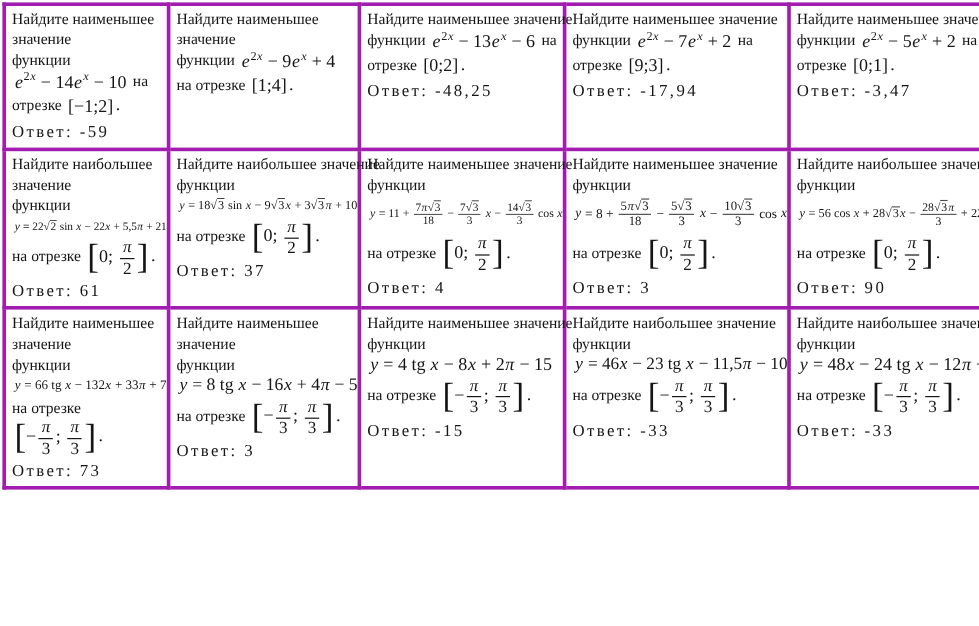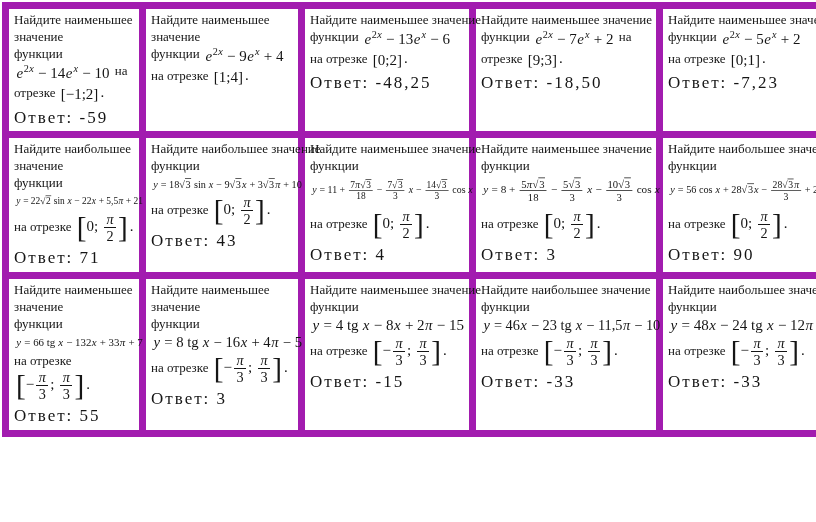--- a/index.html
+++ b/index.html
@@ -7,21 +7,21 @@
     width:816px;height:522px;background:#ffffff;
     font-family:"Liberation Serif","DejaVu Serif",serif;
     color:#151515;
   }
   .table-clip{width:816px;height:522px;overflow:hidden;}
   table.grid{
     border-collapse:collapse;table-layout:fixed;
     width:817px;margin-top:2px;margin-left:2px;
   }
   td.cell{
-    border:7px solid #a21caf;
+    border:3px solid #a21caf;
     vertical-align:top;
     padding:2px 4px 2px 5px;
     font-size:13px;line-height:1.32;
     overflow:visible;
   }
   tr.row-1 td{height:90px;}
   tr.row-2 td{height:116px;}
   tr.row-3 td{height:106px;}
   .tline{white-space:nowrap;}
   .problem{width:100%;}
@@ -33,21 +33,21 @@
   .formula sup{font-size:68%;}
   .sqrt .rad{border-top:1px solid currentColor;padding:0 1px;}
   .frac{
     display:inline-block;vertical-align:middle;
     text-align:center;line-height:1;margin:0 2px;font-size:0.95em;
   }
   .frac .num{display:block;border-bottom:1px solid currentColor;padding:0 2px 1px;}
   .frac .den{display:block;padding-top:1px;}
   .big{font-size:195%;font-weight:400;vertical-align:middle;line-height:0.85;}
   .tail{font-size:15px;}
-  .answer{letter-spacing:2px;font-size:17px;margin-top:3px;}
+  .answer{letter-spacing:2px;font-size:14px;margin-top:3px;}
 </style>
 </head>
 <body>
 
 <div class="table-clip">
   <table class="grid">
     <colgroup>
       <col style="width:137px">
       <col style="width:159px">
       <col style="width:171px">
@@ -62,53 +62,53 @@
           </td>
           <td class="cell">
             <div class="problem"><span><span class="tline">Найдите наименьшее</span><br><span class="tline">значение</span><br><span class="tline">функции</span></span> <span class="formula fit"><span><i>e</i></span><sup>2<i>x</i></sup><span> − 9<i>e</i></span><sup><i>x</i></sup><span> + 4</span></span> <span>на отрезке</span> <span class="formula interval"><span>[1;4]</span></span><span class="tail">.</span></div>
           </td>
           <td class="cell">
             <div class="problem"><span><span class="tline">Найдите наименьшее значение</span><br><span class="tline">функции</span></span> <span class="formula fit"><span><i>e</i></span><sup>2<i>x</i></sup><span> − 13<i>e</i></span><sup><i>x</i></sup><span> − 6</span></span> <span>на отрезке</span> <span class="formula interval"><span>[0;2]</span></span><span class="tail">.</span></div>
             <div class="answer"><span>Ответ:</span> <span>-48,25</span></div>
           </td>
           <td class="cell">
             <div class="problem"><span><span class="tline">Найдите наименьшее значение</span><br><span class="tline">функции</span></span> <span class="formula fit"><span><i>e</i></span><sup>2<i>x</i></sup><span> − 7<i>e</i></span><sup><i>x</i></sup><span> + 2</span></span> <span>на отрезке</span> <span class="formula interval"><span>[9;3]</span></span><span class="tail">.</span></div>
-            <div class="answer"><span>Ответ:</span> <span>-18,50</span></div>
+            <div class="answer"><span>Ответ:</span> <span>-17,94</span></div>
           </td>
           <td class="cell">
             <div class="problem"><span><span class="tline">Найдите наименьшее значение</span><br><span class="tline">функции</span></span> <span class="formula fit"><span><i>e</i></span><sup>2<i>x</i></sup><span> − 5<i>e</i></span><sup><i>x</i></sup><span> + 2</span></span> <span>на отрезке</span> <span class="formula interval"><span>[0;1]</span></span><span class="tail">.</span></div>
-            <div class="answer"><span>Ответ:</span> <span>-7,23</span></div>
+            <div class="answer"><span>Ответ:</span> <span>-3,47</span></div>
           </td>
         </tr>
         <tr class="row-2">
           <td class="cell">
             <div class="problem"><span><span class="tline">Найдите наибольшее</span><br><span class="tline">значение</span><br><span class="tline">функции</span></span> <span class="formula fit" style="transform-origin: left center; transform: scale(0.628713);"><span><i>y</i> = 22</span><span class="sqrt">√<span class="rad">2</span></span><span> sin <i>x</i> − 22<i>x</i> + 5,5<i>π</i> + 21</span></span> <span>на отрезке</span> <span class="formula interval"><span class="big">[</span><span>0; </span><span class="frac"><span class="num"><span><i>π</i></span></span><span class="den"><span>2</span></span></span><span class="big">]</span></span><span class="tail">.</span></div>
-            <div class="answer"><span>Ответ:</span> <span>71</span></div>
+            <div class="answer"><span>Ответ:</span> <span>61</span></div>
           </td>
           <td class="cell">
             <div class="problem"><span><span class="tline">Найдите наибольшее значение</span><br><span class="tline">функции</span></span> <span class="formula fit" style="transform-origin: left center; transform: scale(0.680365);"><span><i>y</i> = 18</span><span class="sqrt">√<span class="rad">3</span></span><span> sin <i>x</i> − 9</span><span class="sqrt">√<span class="rad">3</span></span><span><i>x</i> + 3</span><span class="sqrt">√<span class="rad">3</span></span><span><i>π</i> + 10</span></span> <span>на отрезке</span> <span class="formula interval"><span class="big">[</span><span>0; </span><span class="frac"><span class="num"><span><i>π</i></span></span><span class="den"><span>2</span></span></span><span class="big">]</span></span><span class="tail">.</span></div>
-            <div class="answer"><span>Ответ:</span> <span>43</span></div>
+            <div class="answer"><span>Ответ:</span> <span>37</span></div>
           </td>
           <td class="cell">
             <div class="problem"><span><span class="tline">Найдите наименьшее значение</span><br><span class="tline">функции</span></span> <span class="formula fit" style="transform-origin: left center; transform: scale(0.659836);"><span><i>y</i> = 11 + </span><span class="frac"><span class="num"><span>7<i>π</i></span><span class="sqrt">√<span class="rad">3</span></span></span><span class="den"><span>18</span></span></span><span> − </span><span class="frac"><span class="num"><span>7</span><span class="sqrt">√<span class="rad">3</span></span></span><span class="den"><span>3</span></span></span><span> <i>x</i> − </span><span class="frac"><span class="num"><span>14</span><span class="sqrt">√<span class="rad">3</span></span></span><span class="den"><span>3</span></span></span><span> cos <i>x</i></span></span> <span>на отрезке</span> <span class="formula interval"><span class="big">[</span><span>0; </span><span class="frac"><span class="num"><span><i>π</i></span></span><span class="den"><span>2</span></span></span><span class="big">]</span></span><span class="tail">.</span></div>
             <div class="answer"><span>Ответ:</span> <span>4</span></div>
           </td>
           <td class="cell">
             <div class="problem"><span><span class="tline">Найдите наименьшее значение</span><br><span class="tline">функции</span></span> <span class="formula fit" style="transform-origin: left center; transform: scale(0.746835);"><span><i>y</i> = 8 + </span><span class="frac"><span class="num"><span>5<i>π</i></span><span class="sqrt">√<span class="rad">3</span></span></span><span class="den"><span>18</span></span></span><span> − </span><span class="frac"><span class="num"><span>5</span><span class="sqrt">√<span class="rad">3</span></span></span><span class="den"><span>3</span></span></span><span> <i>x</i> − </span><span class="frac"><span class="num"><span>10</span><span class="sqrt">√<span class="rad">3</span></span></span><span class="den"><span>3</span></span></span><span> cos <i>x</i></span></span> <span>на отрезке</span> <span class="formula interval"><span class="big">[</span><span>0; </span><span class="frac"><span class="num"><span><i>π</i></span></span><span class="den"><span>2</span></span></span><span class="big">]</span></span><span class="tail">.</span></div>
             <div class="answer"><span>Ответ:</span> <span>3</span></div>
           </td>
           <td class="cell">
             <div class="problem"><span><span class="tline">Найдите наибольшее значение</span><br><span class="tline">функции</span></span> <span class="formula fit" style="transform-origin: left center; transform: scale(0.683036);"><span><i>y</i> = 56 cos <i>x</i> + 28</span><span class="sqrt">√<span class="rad">3</span></span><span><i>x</i> − </span><span class="frac"><span class="num"><span>28</span><span class="sqrt">√<span class="rad">3</span></span><span><i>π</i></span></span><span class="den"><span>3</span></span></span><span> + 22</span></span> <span>на отрезке</span> <span class="formula interval"><span class="big">[</span><span>0; </span><span class="frac"><span class="num"><span><i>π</i></span></span><span class="den"><span>2</span></span></span><span class="big">]</span></span><span class="tail">.</span></div>
             <div class="answer"><span>Ответ:</span> <span>90</span></div>
           </td>
         </tr>
         <tr class="row-3">
           <td class="cell">
             <div class="problem"><span><span class="tline">Найдите наименьшее</span><br><span class="tline">значение</span><br><span class="tline">функции</span></span> <span class="formula fit" style="transform-origin: left center; transform: scale(0.725714);"><span><i>y</i> = 66 tg <i>x</i> − 132<i>x</i> + 33<i>π</i> + 7</span></span> <span>на отрезке</span> <span class="formula interval"><span class="big">[</span><span>−</span><span class="frac"><span class="num"><span><i>π</i></span></span><span class="den"><span>3</span></span></span><span>; </span><span class="frac"><span class="num"><span><i>π</i></span></span><span class="den"><span>3</span></span></span><span class="big">]</span></span><span class="tail">.</span></div>
-            <div class="answer"><span>Ответ:</span> <span>55</span></div>
+            <div class="answer"><span>Ответ:</span> <span>73</span></div>
           </td>
           <td class="cell">
             <div class="problem"><span><span class="tline">Найдите наименьшее</span><br><span class="tline">значение</span><br><span class="tline">функции</span></span> <span class="formula fit" style="transform-origin: left center; transform: scale(0.980263);"><span><i>y</i> = 8 tg <i>x</i> − 16<i>x</i> + 4<i>π</i> − 5</span></span> <span>на отрезке</span> <span class="formula interval"><span class="big">[</span><span>−</span><span class="frac"><span class="num"><span><i>π</i></span></span><span class="den"><span>3</span></span></span><span>; </span><span class="frac"><span class="num"><span><i>π</i></span></span><span class="den"><span>3</span></span></span><span class="big">]</span></span><span class="tail">.</span></div>
             <div class="answer"><span>Ответ:</span> <span>3</span></div>
           </td>
           <td class="cell">
             <div class="problem"><span><span class="tline">Найдите наименьшее значение</span><br><span class="tline">функции</span></span> <span class="formula fit"><span><i>y</i> = 4 tg <i>x</i> − 8<i>x</i> + 2<i>π</i> − 15</span></span> <span>на отрезке</span> <span class="formula interval"><span class="big">[</span><span>−</span><span class="frac"><span class="num"><span><i>π</i></span></span><span class="den"><span>3</span></span></span><span>; </span><span class="frac"><span class="num"><span><i>π</i></span></span><span class="den"><span>3</span></span></span><span class="big">]</span></span><span class="tail">.</span></div>
             <div class="answer"><span>Ответ:</span> <span>-15</span></div>
           </td>
           <td class="cell">

